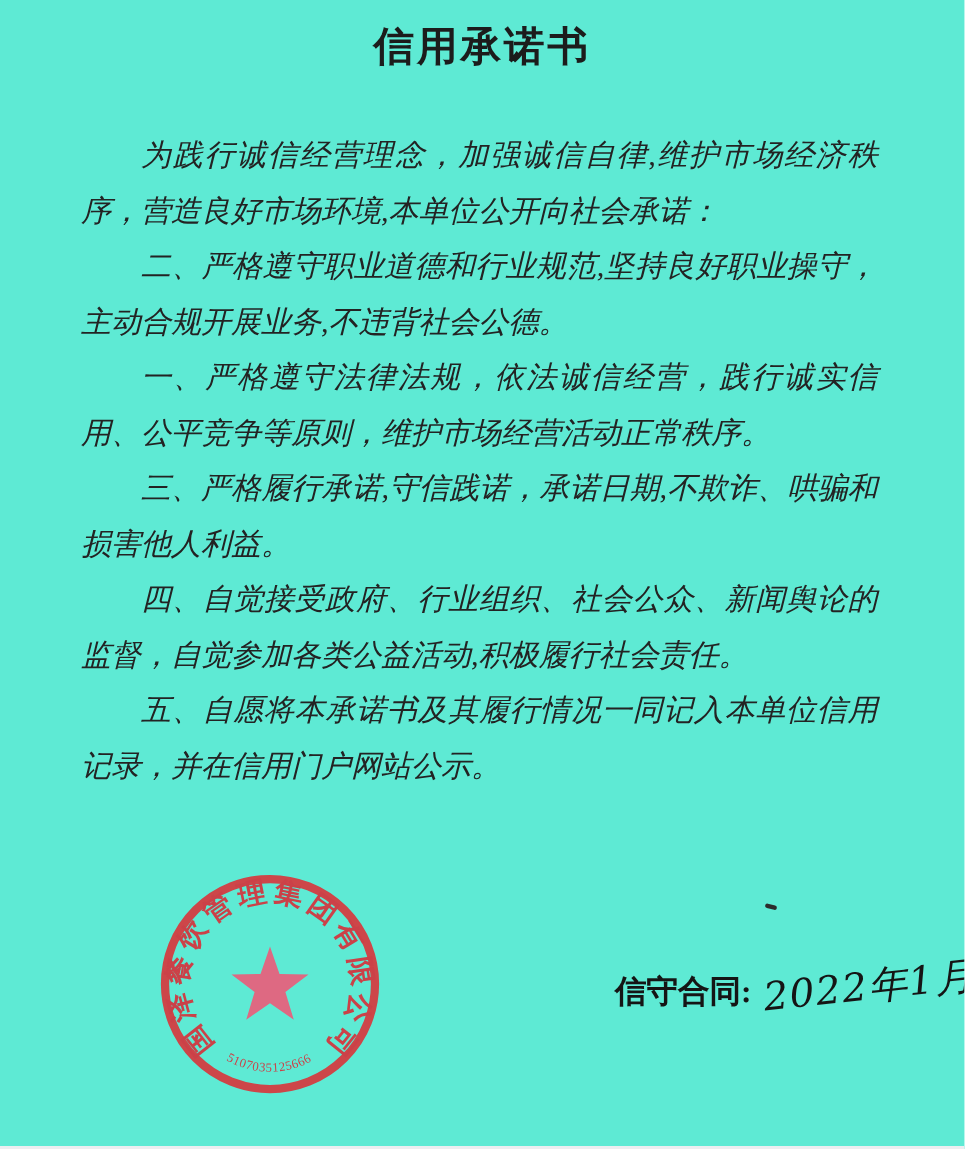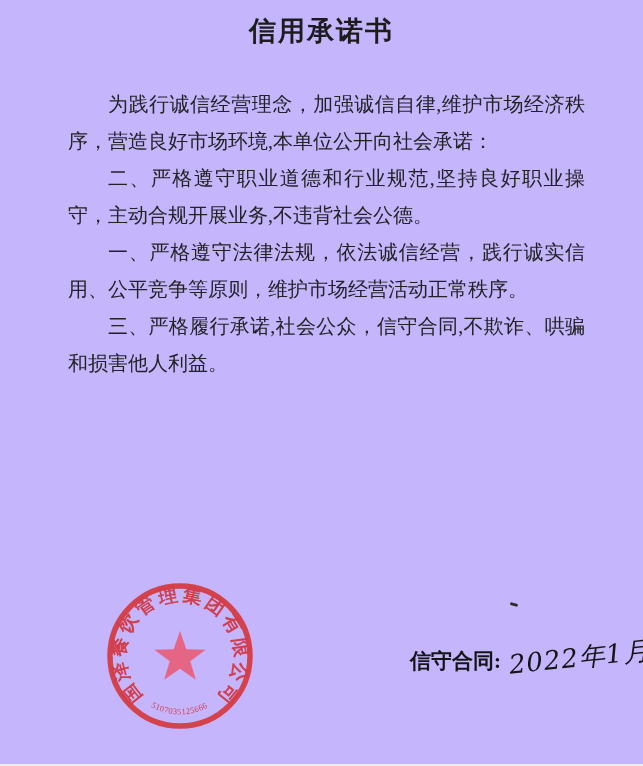--- a/index.html
+++ b/index.html
@@ -1,35 +1,36 @@
 <!DOCTYPE html>
 <html><head>
 <meta charset="utf-8">
 <style>
   * { box-sizing: border-box; }
   html, body { margin: 0; padding: 0; background: #ffffff; }
   .page {
     position: relative;
     width: 643px; height: 766px;
-    background: #c4b5fd;
+    background: #5eead4;
     font-family: "Liberation Serif", "DejaVu Serif", serif;
     color: #232323;
     overflow: hidden;
     border-bottom: 2px solid #eceef1;
   }
   .doc-title {
     position: absolute; top: 13px; left: 0; right: 0;
     text-align: center;
     font-size: 27px; font-weight: bold; letter-spacing: 2px;
     color: #1c1c1c;
   }
   .body-text {
-    position: absolute; top: 86px; left: 68px; right: 58px;
+    position: absolute; top: 86px; left: 54px; right: 58px;
     font-size: 20px; line-height: 37px;
     text-align: justify;
+    font-style: italic;
   }
   .para { margin: 0; text-indent: 2em; }
   .party-label {
     position: absolute; left: 105px; top: 642px;
     font-size: 21px; font-weight: 600; color: #151515;
     z-index: 3; white-space: nowrap;
   }
   .date-group {
     position: absolute; left: 410px; top: 642px;
     font-size: 21px; font-weight: 600; color: #151515;
@@ -65,21 +66,23 @@
 <body>
 
 <div class="page">
 
   <div class="doc-title">信用承诺书</div>
 
   <div class="body-text">
     <p class="para">为践行诚信经营理念，加强诚信自律,维护市场经济秩序，营造良好市场环境,本单位公开向社会承诺：</p>
     <p class="para">二、严格遵守职业道德和行业规范,坚持良好职业操守，主动合规开展业务,不违背社会公德。</p>
     <p class="para">一、严格遵守法律法规，依法诚信经营，践行诚实信用、公平竞争等原则，维护市场经营活动正常秩序。</p>
-    <p class="para">三、严格履行承诺,社会公众，信守合同,不欺诈、哄骗和损害他人利益。</p>
+    <p class="para">三、严格履行承诺,守信践诺，承诺日期,不欺诈、哄骗和损害他人利益。</p>
+    <p class="para">四、自觉接受政府、行业组织、社会公众、新闻舆论的监督，自觉参加各类公益活动,积极履行社会责任。</p>
+    <p class="para">五、自愿将本承诺书及其履行情况一同记入本单位信用记录，并在信用门户网站公示。</p>
   </div>
 
   <svg class="seal" viewBox="0 0 150 150" xmlns="http://www.w3.org/2000/svg">
     <defs>
       <path id="sealArc" d="M 38.2 115.9 A 55 55 0 1 1 111.8 115.9" fill="none"></path>
       <path id="numArc" d="M 45.75 125.66 A 58.5 58.5 0 0 0 104.25 125.66" fill="none"></path>
     </defs>
     <circle cx="75" cy="75" r="70" fill="none" stroke-width="5.5" stroke="#d63a3f"></circle>
     <path d="M0,-27 L6.35,-8.74 L25.68,-8.34 L10.27,3.34 L15.87,21.84 L0,10.8 L-15.87,21.84 L-10.27,3.34 L-25.68,-8.34 L-6.35,-8.74 Z" transform="translate(75,77)" fill="#e8607c"></path>
     <text font-size="19" font-weight="bold" fill="#d4353e">

